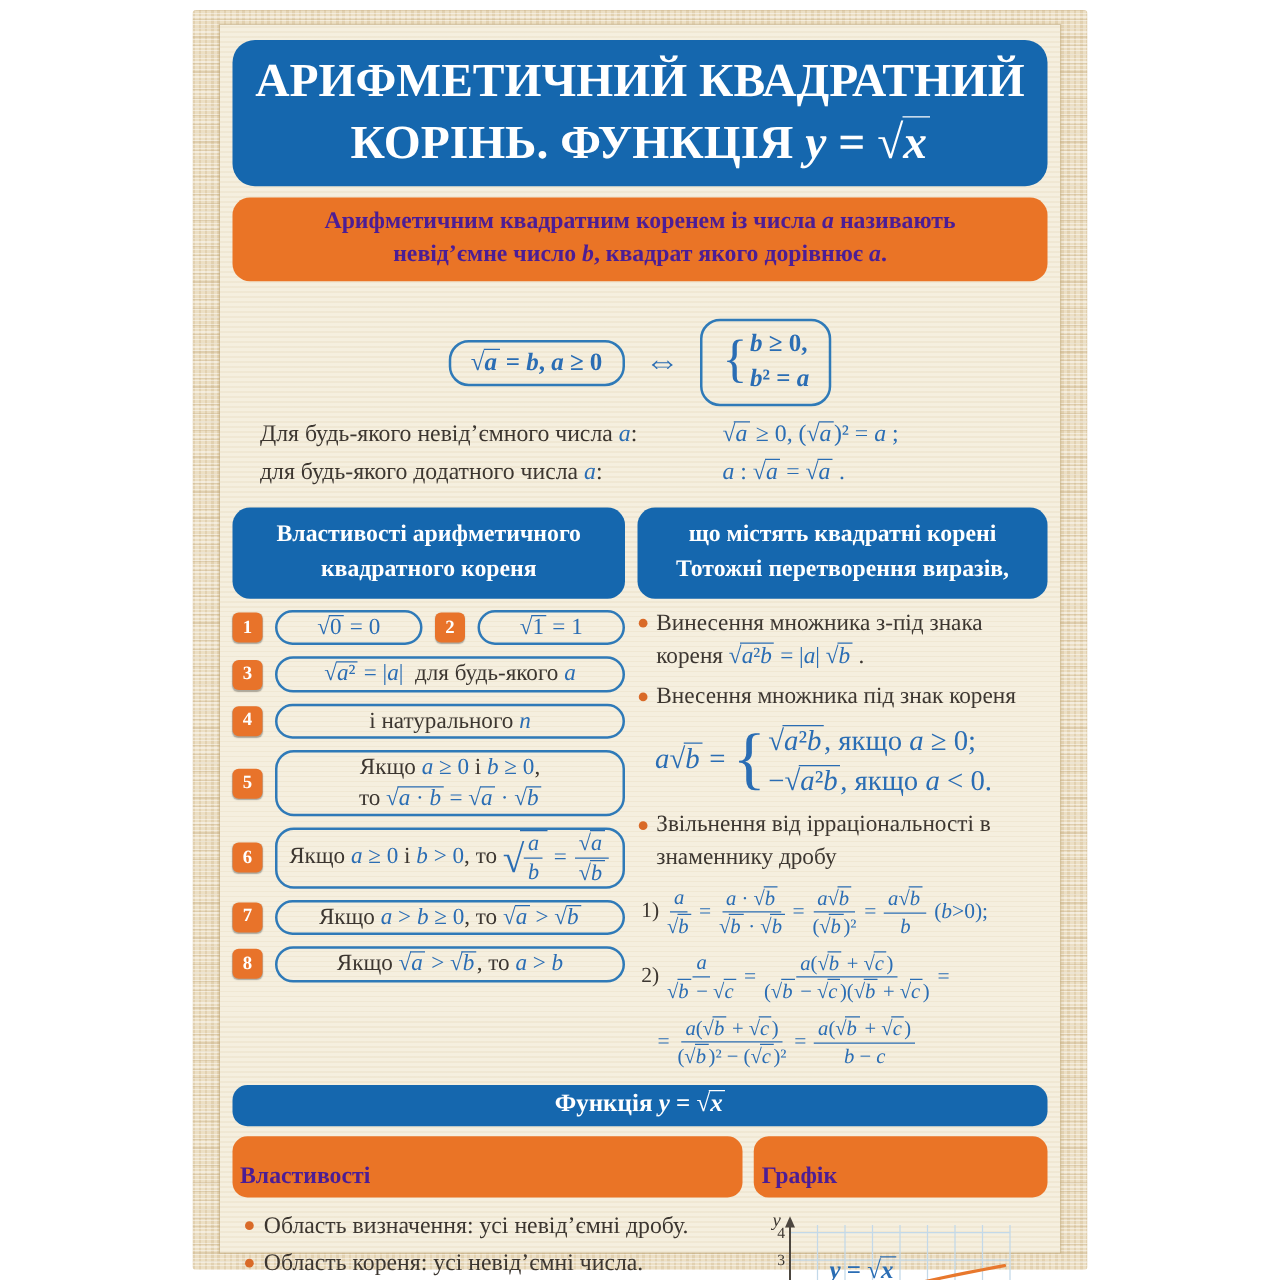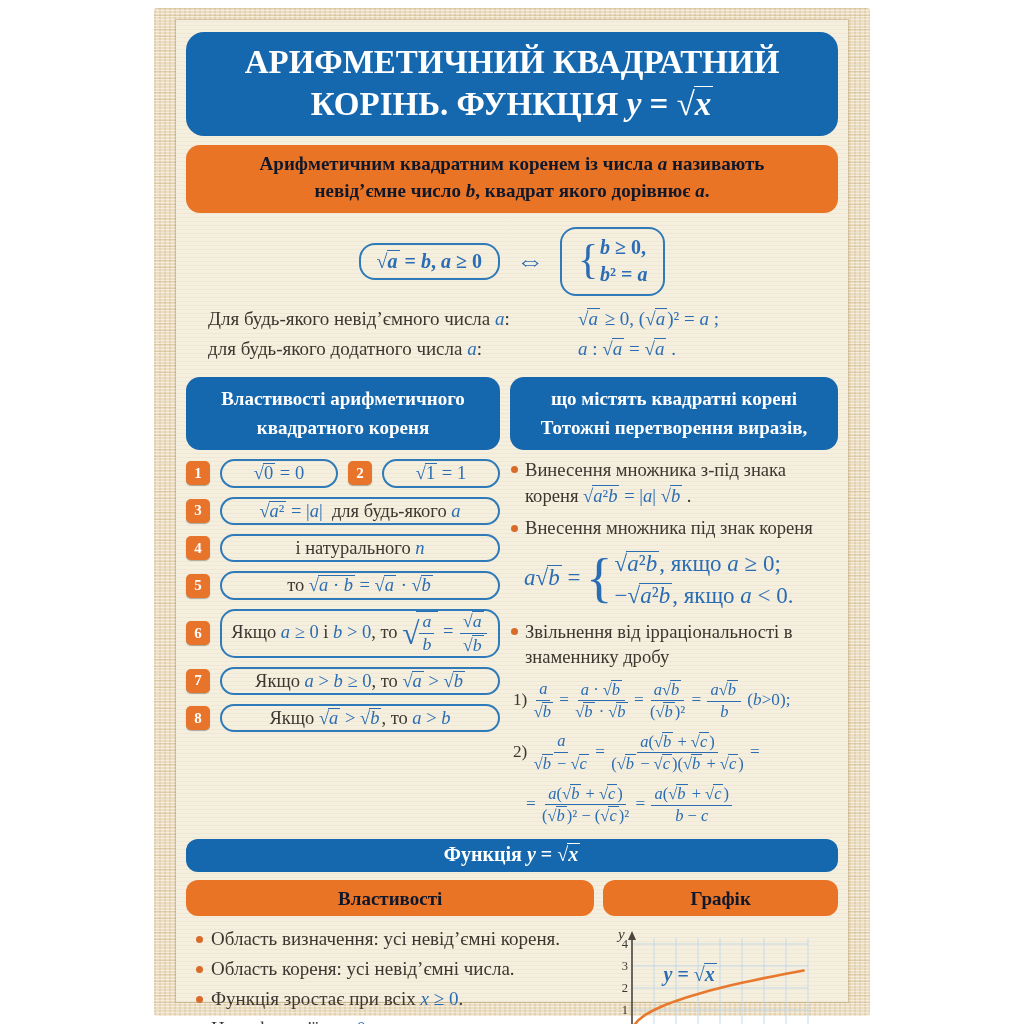--- a/index.html
+++ b/index.html
@@ -28,28 +28,28 @@
   .fr{ display:inline-flex; flex-direction:column; align-items:center; vertical-align:middle; line-height:1.12; padding:0 2px; font-size:.96em; }
   .fr .nu{ border-bottom:1.4px solid currentColor; padding:0 3px 1px; }
   .fr .de{ padding-top:1px; }
   .cs{ display:inline-flex; align-items:center; vertical-align:middle; text-align:left; }
   .brace{ font-size:2.4em; font-weight:400; line-height:.85; margin-right:2px; transform:translateY(-1px); }
   .cl{ display:inline-flex; flex-direction:column; line-height:1.38; }
   .sq2{ font-size:1.7em; line-height:0; vertical-align:-.22em; letter-spacing:-2px; }
 
   .title{
     background:#1567ae; color:#fff; border-radius:18px; text-align:center;
-    font-weight:bold; font-size:33px; line-height:1.28; padding:9px 6px 11px;
+    font-weight:bold; font-size:38px; line-height:1.28; padding:9px 6px 11px;
   }
   .def{
-    background:#ea7426; color:#0f172a; border-radius:14px; text-align:center;
+    background:#ea7426; color:#4c1d95; border-radius:14px; text-align:center;
     font-weight:bold; font-size:19px; line-height:1.4; padding:6px 10px 8px; margin-top:9px;
   }
 
-  .axiom{ padding:10px 0 2px; }
+  .axiom{ padding:26px 0 2px; }
   .axrow1{ display:flex; justify-content:center; align-items:center; gap:16px; margin:4px 0 10px; }
   .fbox{ border:2.5px solid #2f7ab8; border-radius:16px; padding:5px 16px; color:#2a6db4; font-weight:bold; font-size:20px; }
   .fbox .brace{ font-size:2.1em; }
   .iff{ color:#2a6db4; font-size:28px; font-weight:bold; }
   .axnote{ display:flex; align-items:baseline; padding:0 22px 0 22px; font-size:19px; line-height:1.35; margin-top:5px; }
   .axnote .f{ margin-left:auto; width:238px; }
 
   .cols{ display:flex; gap:10px; margin-top:13px; }
   .lcol{ width:314px; }
   .rcol{ flex:1; min-width:0; }
@@ -70,21 +70,21 @@
     font-size:18.5px; line-height:1.32; padding:0 8px; min-width:0;
   }
 
   .tb{ position:relative; padding-left:15px; font-size:18.6px; line-height:1.38; margin-top:7px; }
   .tb::before{ content:""; position:absolute; left:1px; top:.5em; width:7px; height:7px; border-radius:50%; background:#d96a28; }
   .tbf{ margin:7px 0 3px 14px; font-size:23px; }
   .teq{ margin:10px 0 0 3px; font-size:17.2px; line-height:1.2; }
 
   .fnbanner{ background:#1567ae; color:#ffffff; border-radius:12px; text-align:center; font-weight:bold; font-size:20px; padding:4px 6px 6px; margin-top:13px; }
   .fnheads{ display:flex; gap:9px; margin-top:8px; }
-  .fnheads .h{ background:#ea7426; color:#0f172a; border-radius:12px; text-align:center; font-weight:bold; font-size:19px; padding:8px 6px 6px; }
+  .fnheads .h{ background:#ea7426; color:#4c1d95; border-radius:12px; font-weight:bold; font-size:19px; padding:21px 6px 6px; }
   .hL{ flex:1.78; } .hR{ flex:1; }
   .fnbody{ display:flex; gap:9px; margin-top:7px; }
   .fnlist{ flex:1.78; padding-left:8px; }
   .fitem{ position:relative; padding-left:17px; font-size:19px; line-height:1.42; margin-top:3px; }
   .fitem::before{ content:""; position:absolute; left:2px; top:.52em; width:7px; height:7px; border-radius:50%; background:#d96a28; }
   .graph{ flex:1; position:relative; padding-top:3px; }
   .graph svg{ display:block; }
   .graph svg text{ font-family:"Liberation Serif", serif; }
   .curvelabel{ position:absolute; left:54px; top:40px; font-size:20px; font-weight:bold; color:#2a6db4; }
 </style>
@@ -155,20 +155,21 @@
         <div class="prow">
           <div class="chip">4</div>
           <div class="pbox">
             <div>і натурального <span class="m"><i>n</i></span></div>
           </div>
         </div>
 
         <div class="prow">
           <div class="chip">5</div>
           <div class="pbox">
+            <div>Якщо <span class="m"><i>a</i> ≥ 0</span> і <span class="m"><i>b</i> ≥ 0</span>,</div>
             <div>то <span class="m">√<span class="ol"><i>a</i> · <i>b</i></span> = √<span class="ol"><i>a</i></span> · √<span class="ol"><i>b</i></span></span></div>
           </div>
         </div>
 
         <div class="prow">
           <div class="chip">6</div>
           <div class="pbox">Якщо <span class="m"><i>a</i> ≥ 0</span> і <span class="m"><i>b</i> &gt; 0</span>, то <span class="m"><span class="sq2">√</span><span class="ol"><span class="fr">
                     <span class="nu"><i>a</i></span>
                     <span class="de"><i>b</i></span>
                   </span></span> = <span class="fr">
@@ -237,21 +238,21 @@
 
     <div class="fnbanner">Функція <i>y</i> = √<span class="ol"><i>x</i></span></div>
 
     <div class="fnheads">
       <div class="h hL">Властивості</div>
       <div class="h hR">Графік</div>
     </div>
 
     <div class="fnbody">
       <div class="fnlist">
-        <div class="fitem">Область визначення: усі невід’ємні кореня.</div>
+        <div class="fitem">Область визначення: усі невід’ємні дробу.</div>
         <div class="fitem">Область кореня: усі невід’ємні числа.</div>
         <div class="fitem">Функція зростає при всіх <span class="m"><i>x</i> ≥ 0</span>.</div>
         <div class="fitem">Нуль функції: <span class="m"><i>x</i> = 0</span>.</div>
 
       </div>
       <div class="graph">
         <svg width="212" height="142" viewBox="0 0 212 142">
             <line x1="22" y1="12" x2="22" y2="136" stroke="#c3d9e9" stroke-width="1"></line>
             <line x1="44" y1="12" x2="44" y2="136" stroke="#c3d9e9" stroke-width="1"></line>
             <line x1="66" y1="12" x2="66" y2="136" stroke="#c3d9e9" stroke-width="1"></line>

